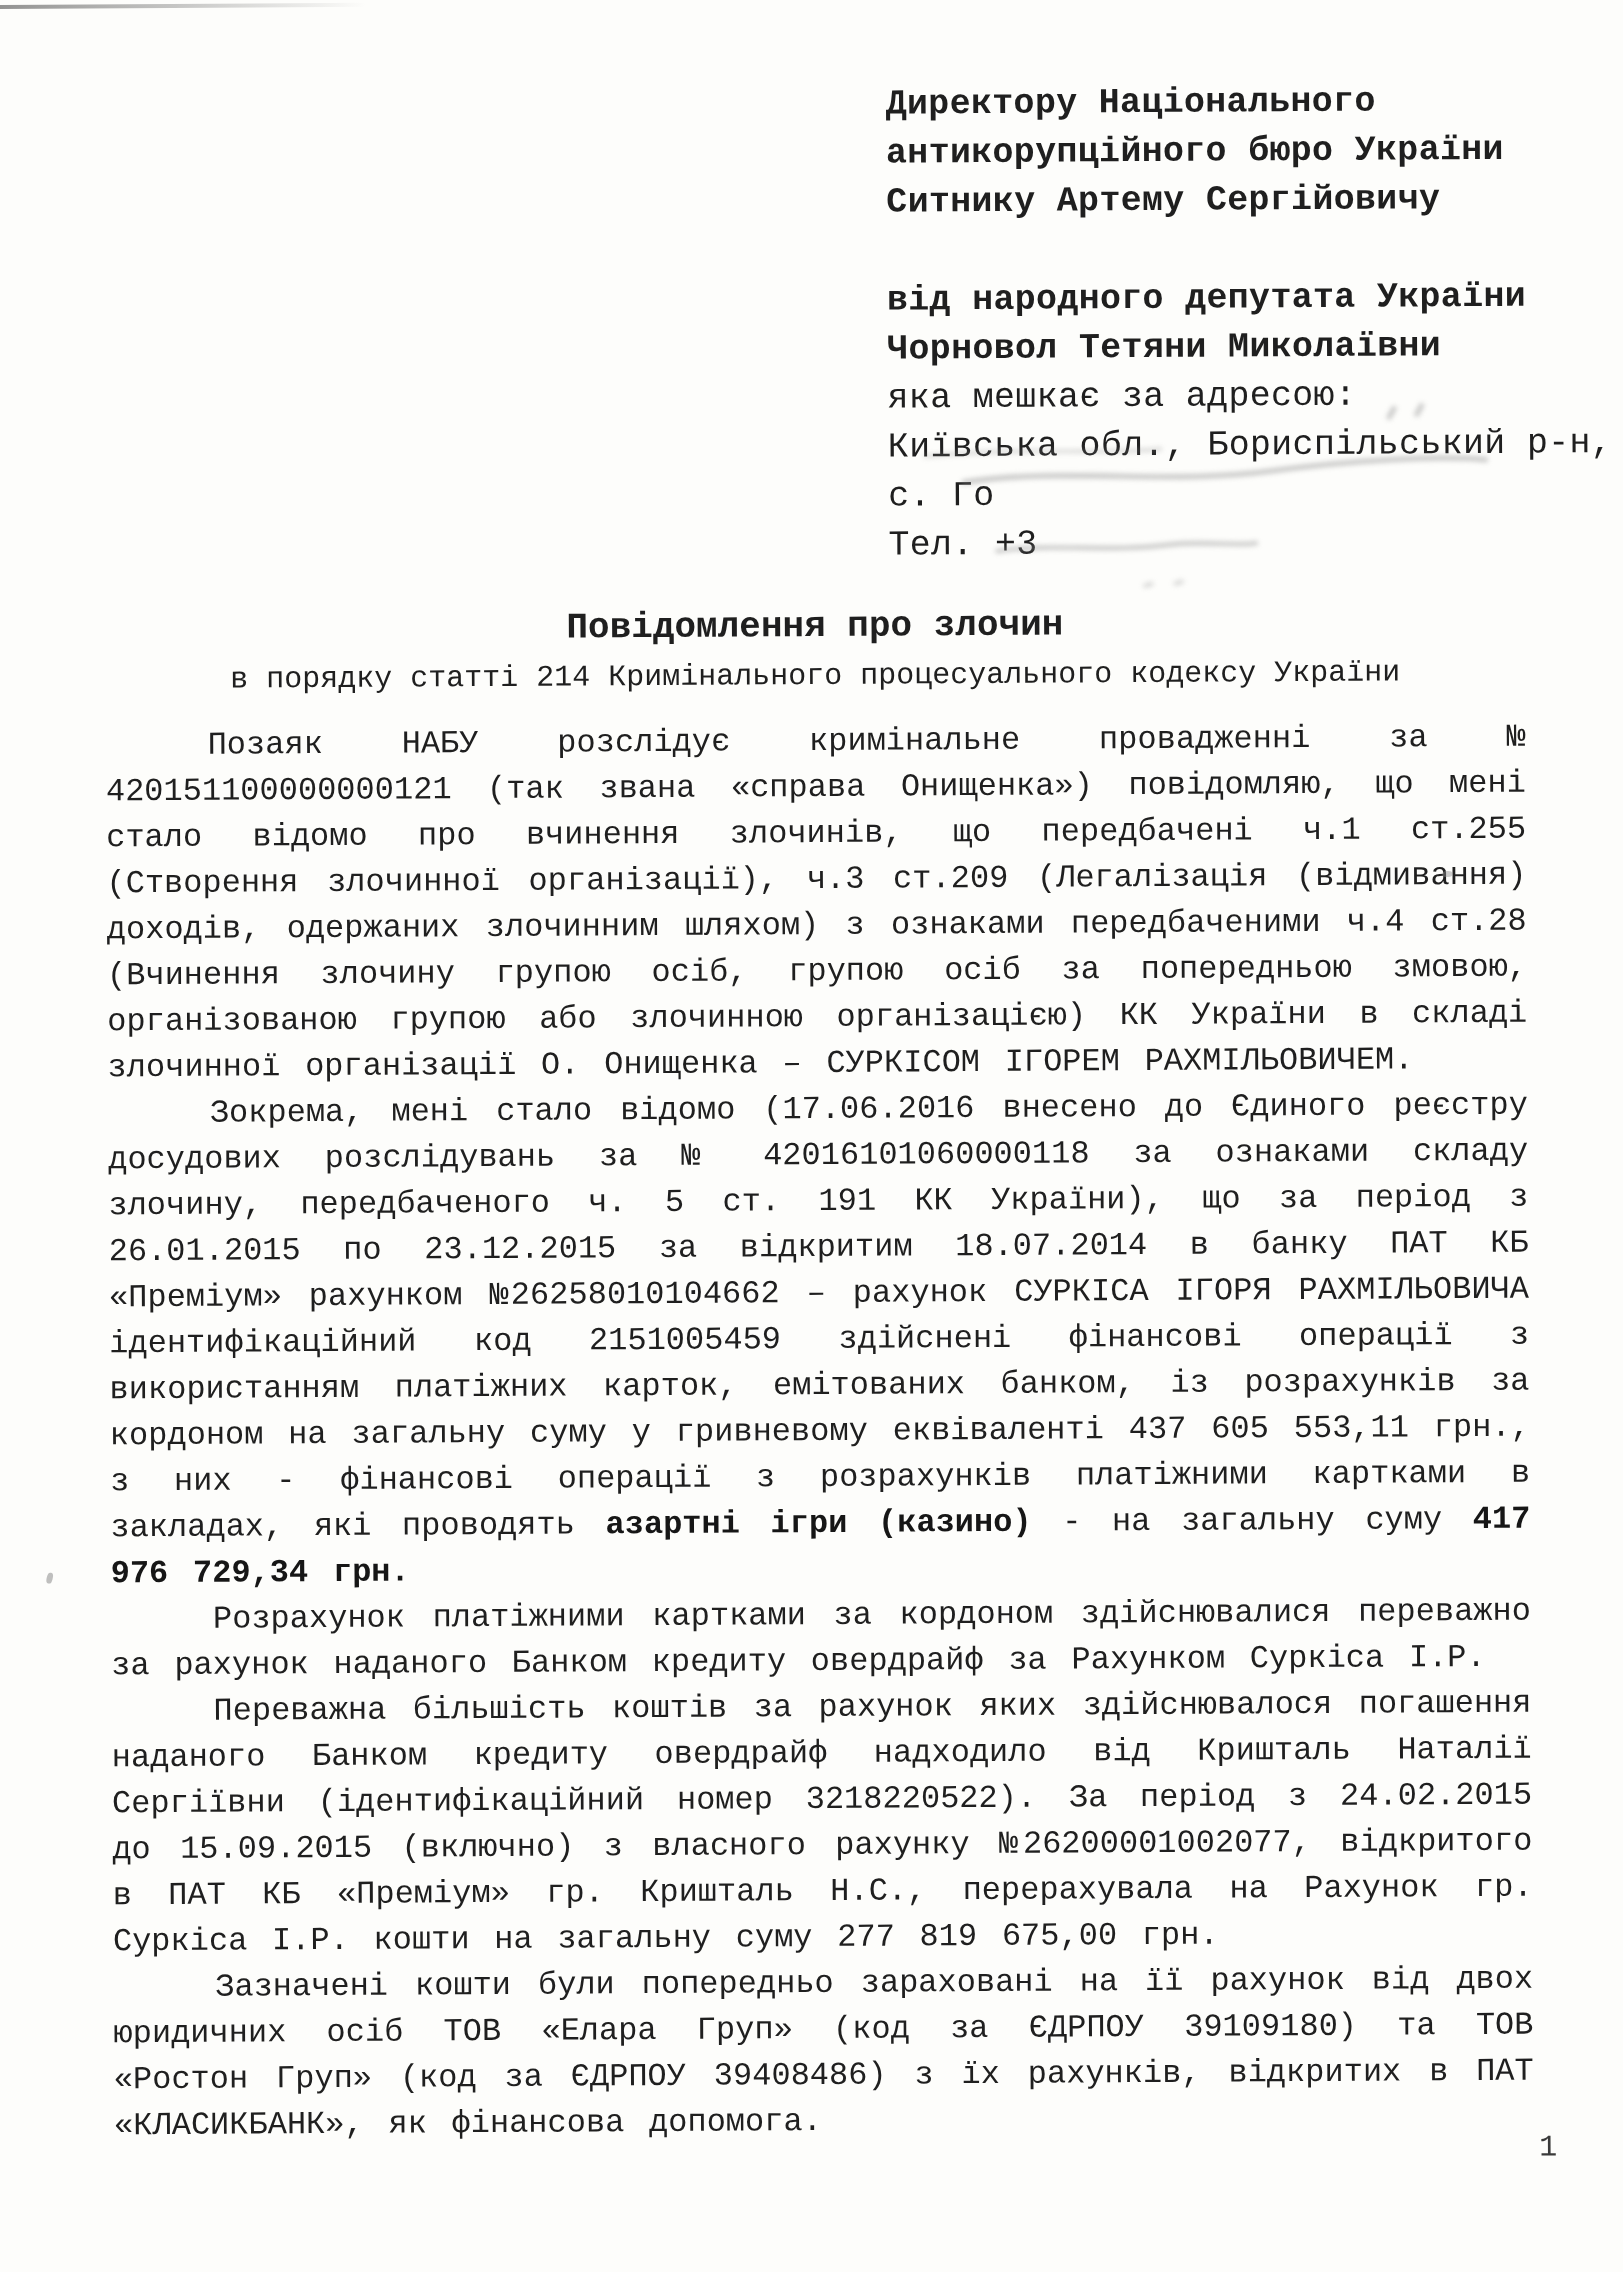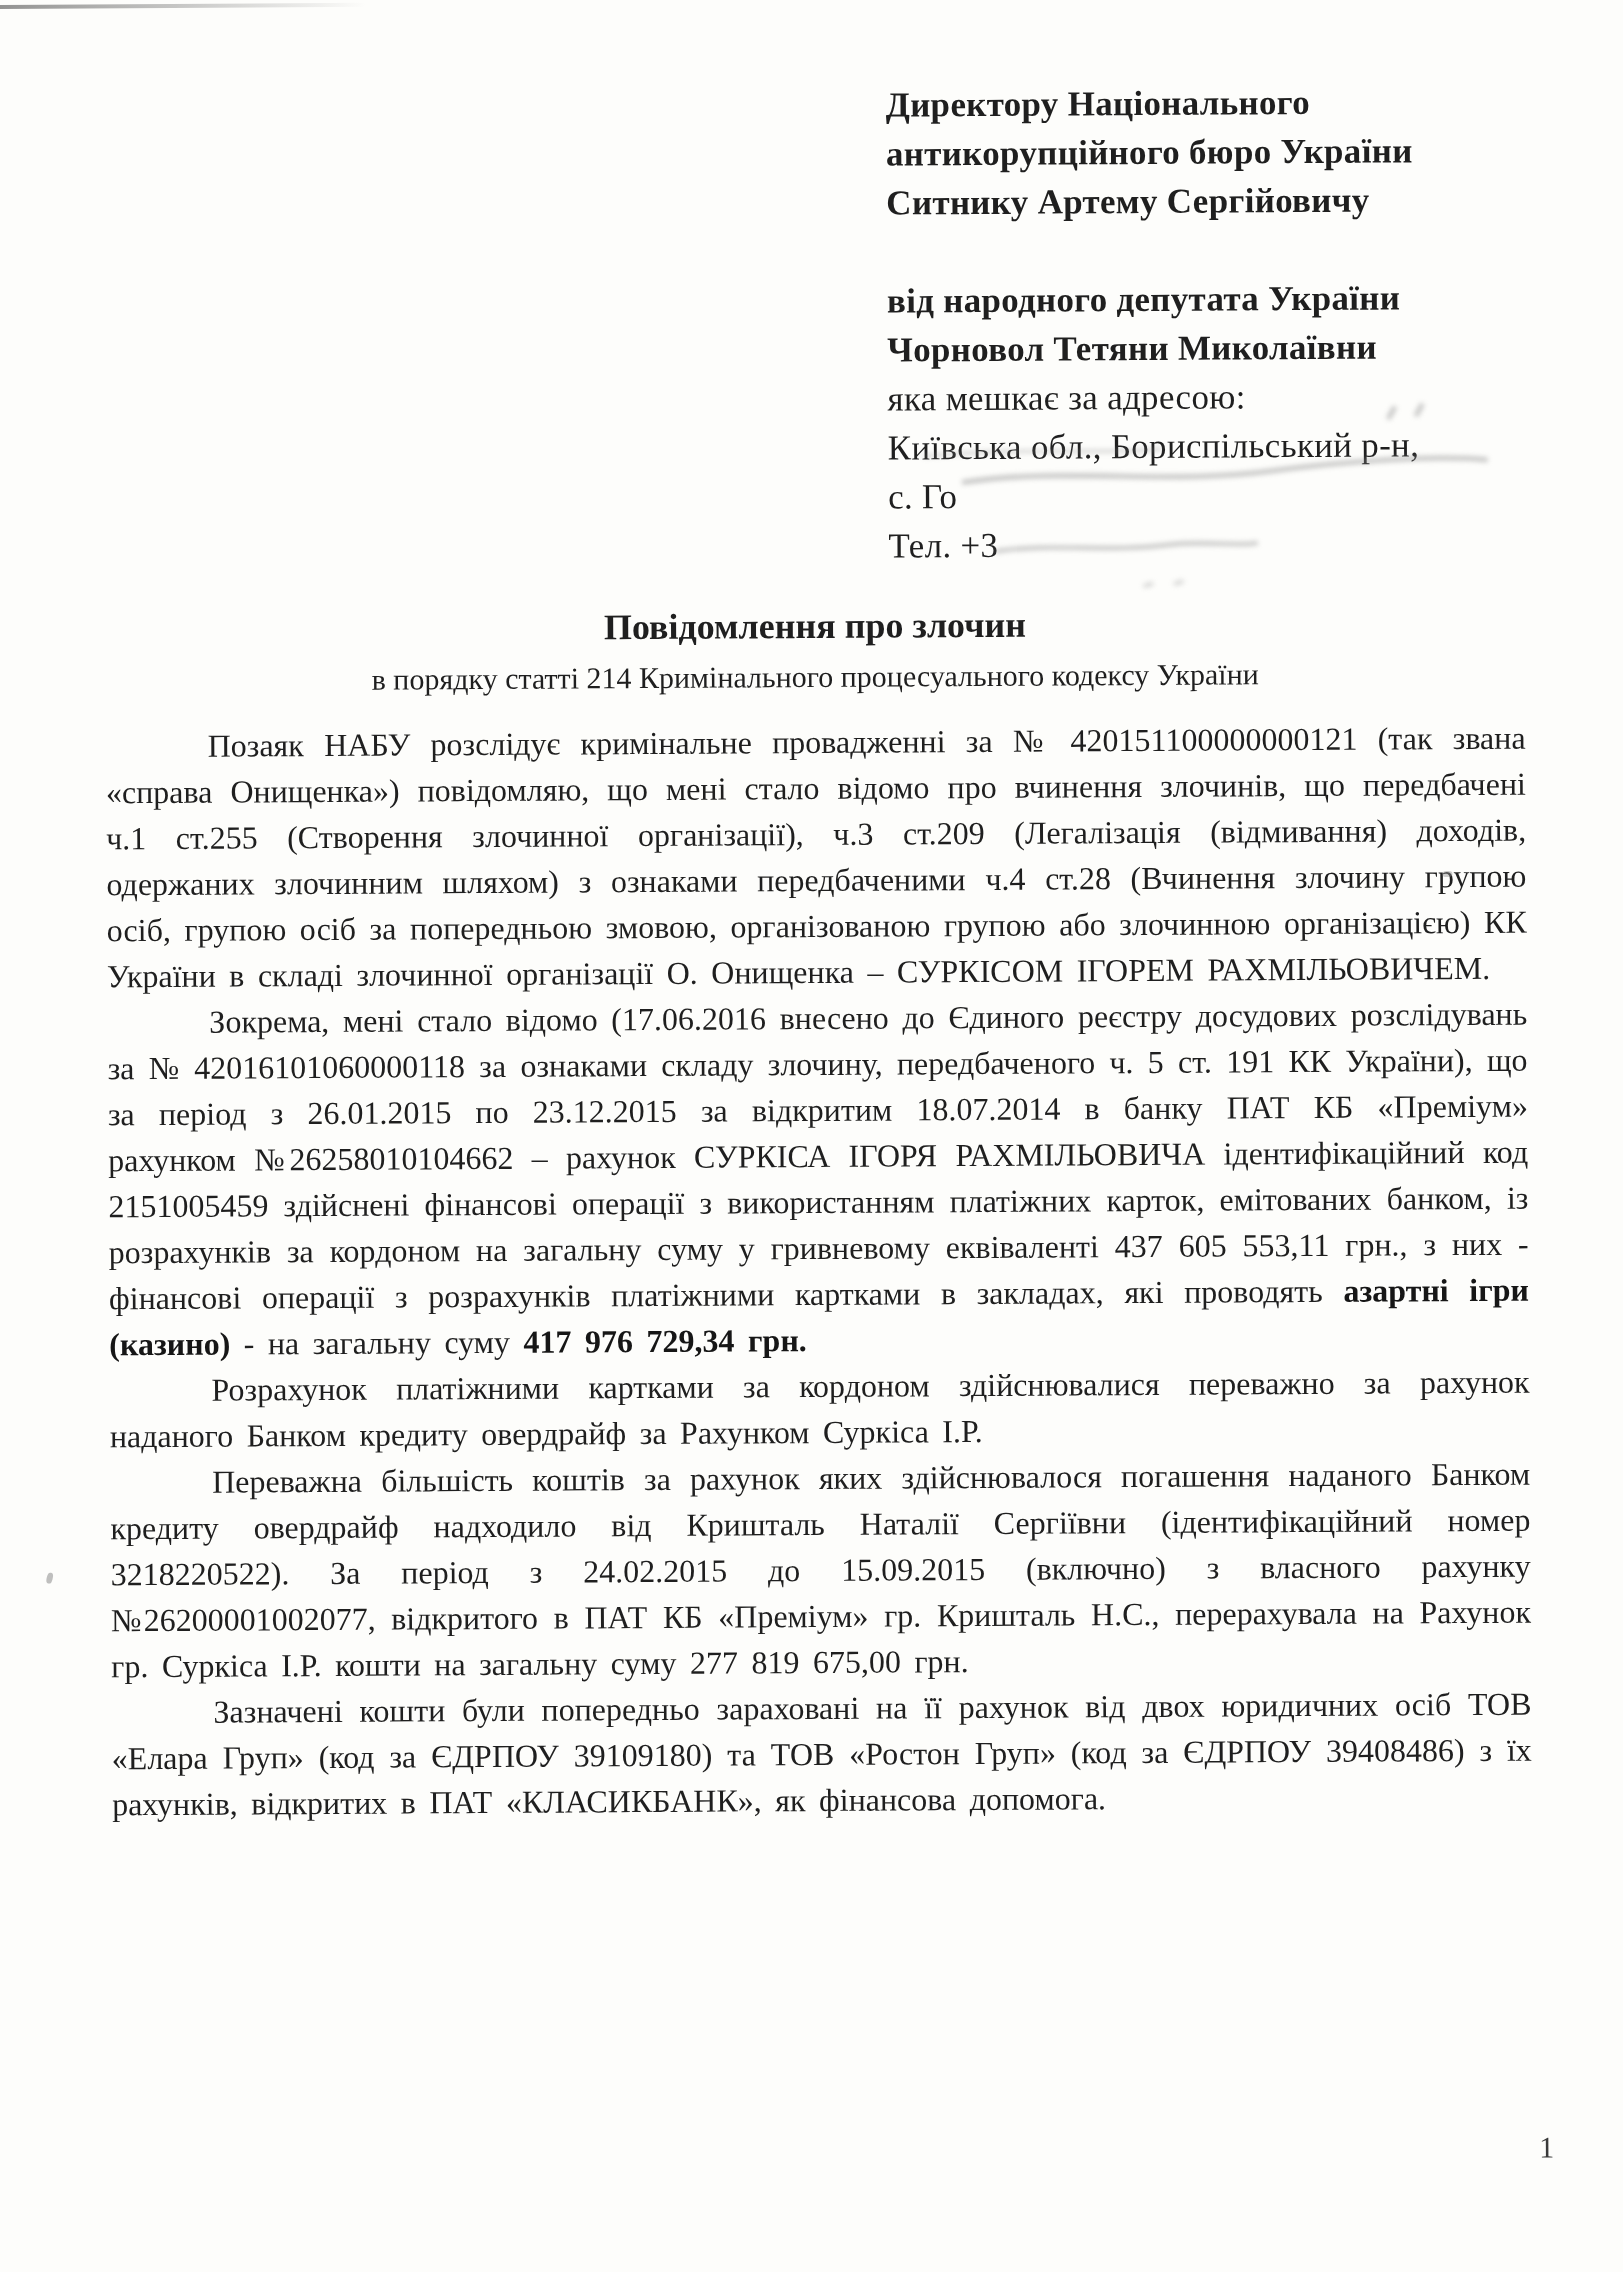--- a/index.html
+++ b/index.html
@@ -6,21 +6,21 @@
     margin: 0;
     padding: 0;
     background: #ffffff;
   }
   .sheet {
     position: relative;
     width: 1623px;
     height: 2273px;
     background: #fdfdfb;
     overflow: hidden;
-    font-family: Liberation Serif, serif;
+    font-family: Liberation Mono, monospace;
     color: #1f1f1f;
   }
   .sheet-inner {
     position: absolute;
     inset: 0;
     transform: rotate(-0.35deg);
     transform-origin: 812px 1136px;
   }
 
   

